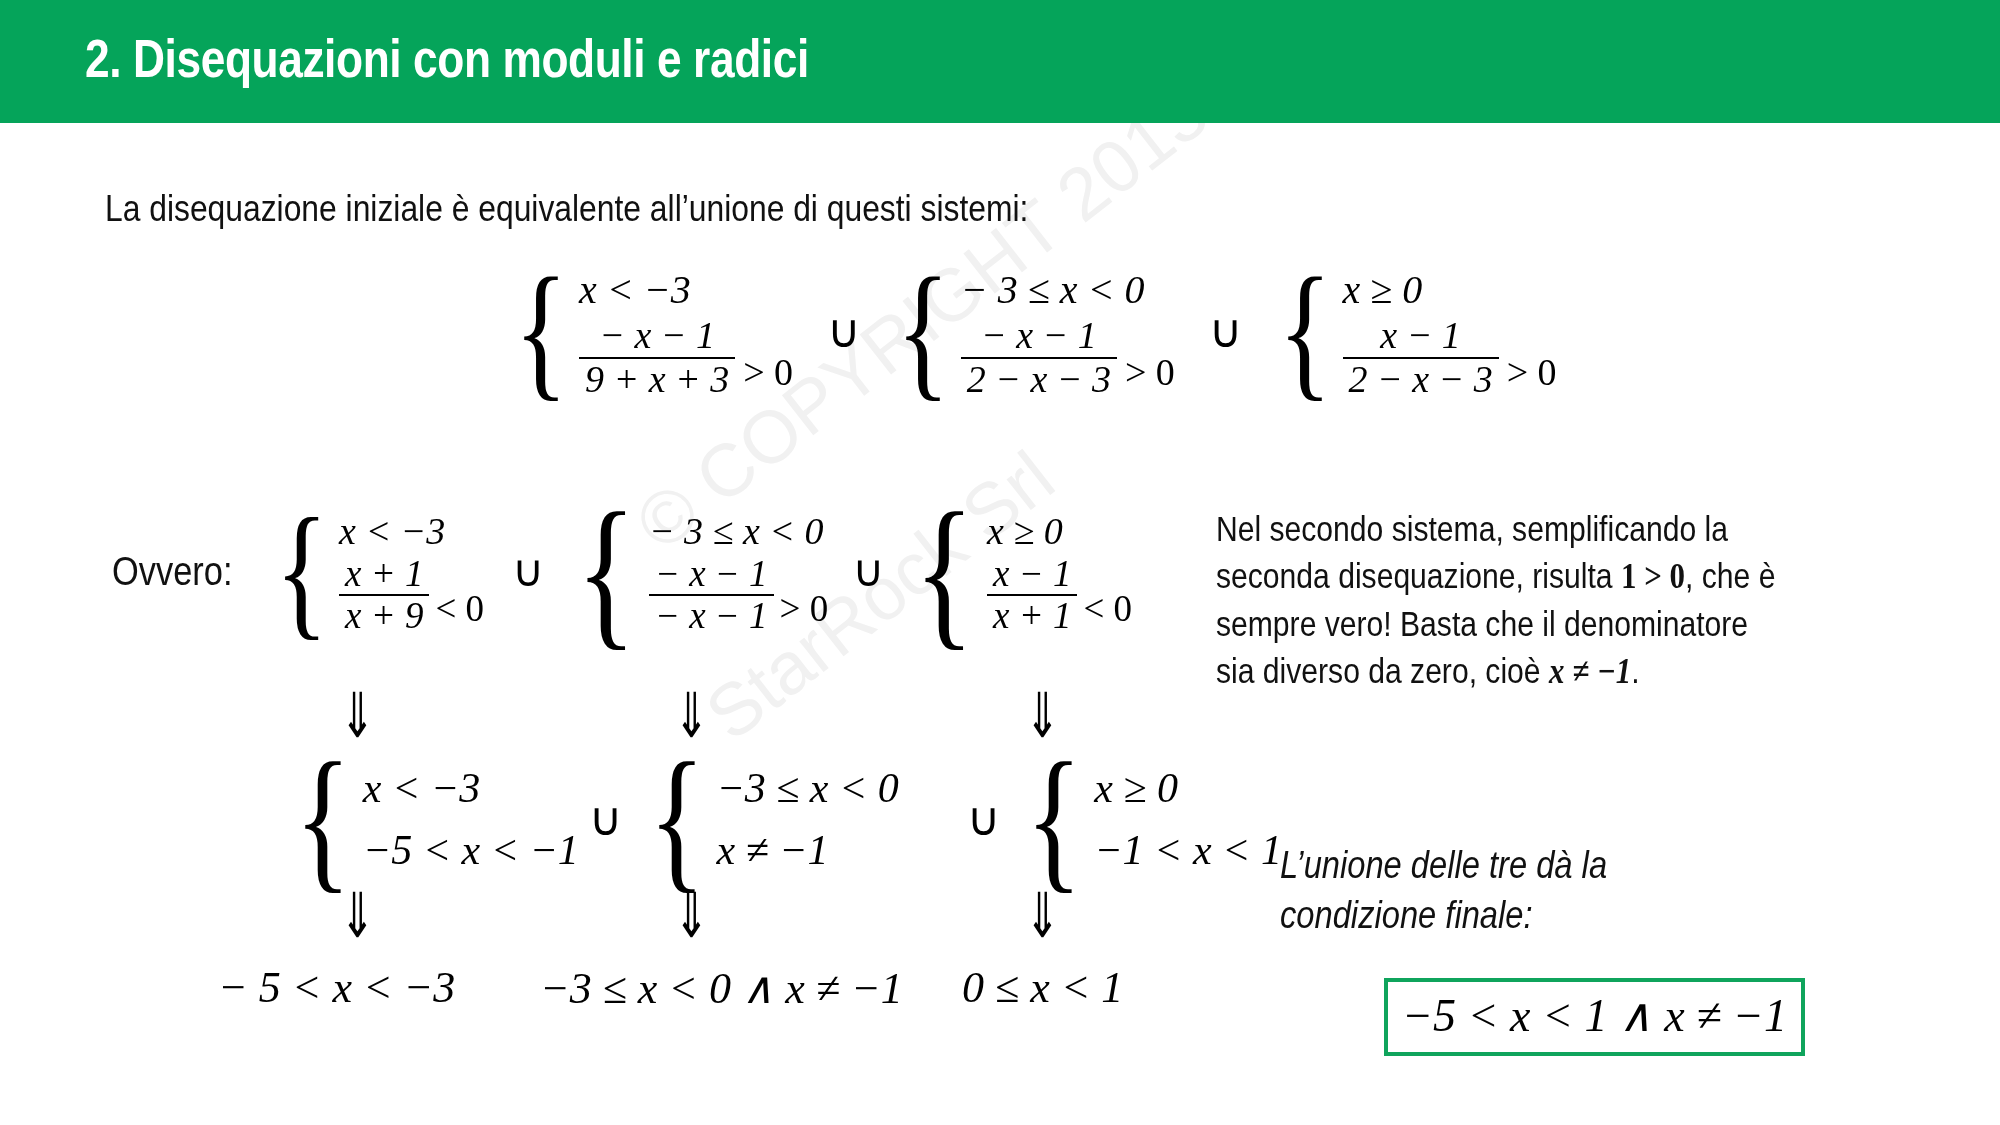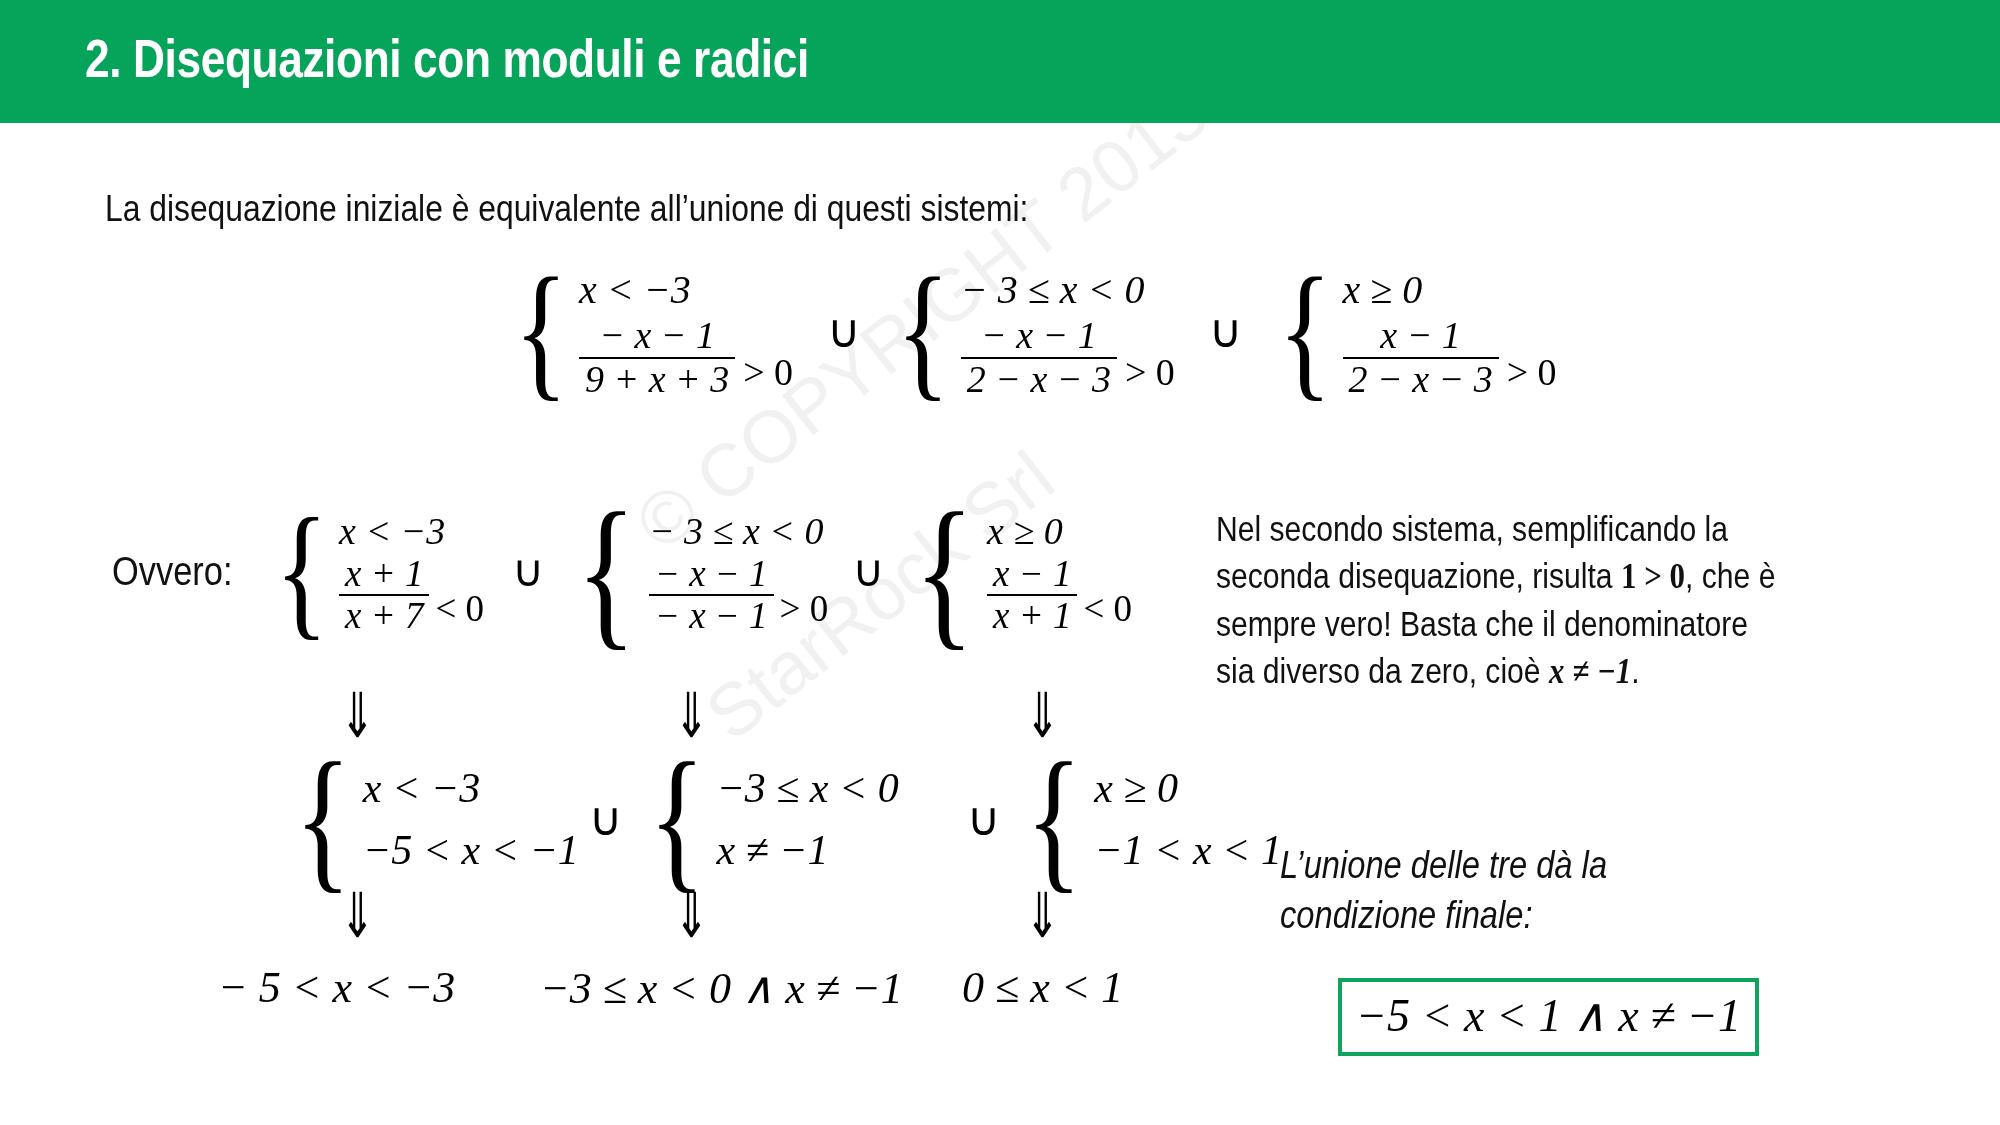--- a/index.html
+++ b/index.html
@@ -119,20 +119,21 @@
     transform:scaleY(1.35) scaleX(0.9);
     transform-origin:center center;
   }
 
   
   #final-box{
     position:absolute;
     border:4px solid #0FA45C;
     padding:6px 14px 10px 14px;
     background:#ffffff;
+    margin-left:46px;
   }
 </style>
 </head>
 <body>
 
 <div id="watermark">
   <div class="wm-line wm-1">© COPYRIGHT 2013</div>
   <div class="wm-line wm-2">StarRock Srl</div>
 </div>
 
@@ -203,21 +204,21 @@
 
   <div class="system">
     <span class="brace" style="font-size:148px;line-height:0.85;">{</span>
     <span class="sys-body">
       <span class="sys-line" style="font-size:38px;height:48px;">
         <span class="math">x &lt; −3</span>
       </span>
       <span class="sys-line" style="font-size:37px;">
         <span class="frac">
           <span class="num math">x + 1</span>
-          <span class="den math">x + 7</span>
+          <span class="den math">x + 9</span>
         </span>
         <span class="mathup" style="margin-left:6px;margin-top:26px;">&lt; 0</span>
       </span>
     </span>
   </div>
 
   <span class="cup" style="font-size:44px;margin:0 22px 0 28px;">∪</span>
 
   <div class="system">
     <span class="brace" style="font-size:168px;line-height:0.85;">{</span>

